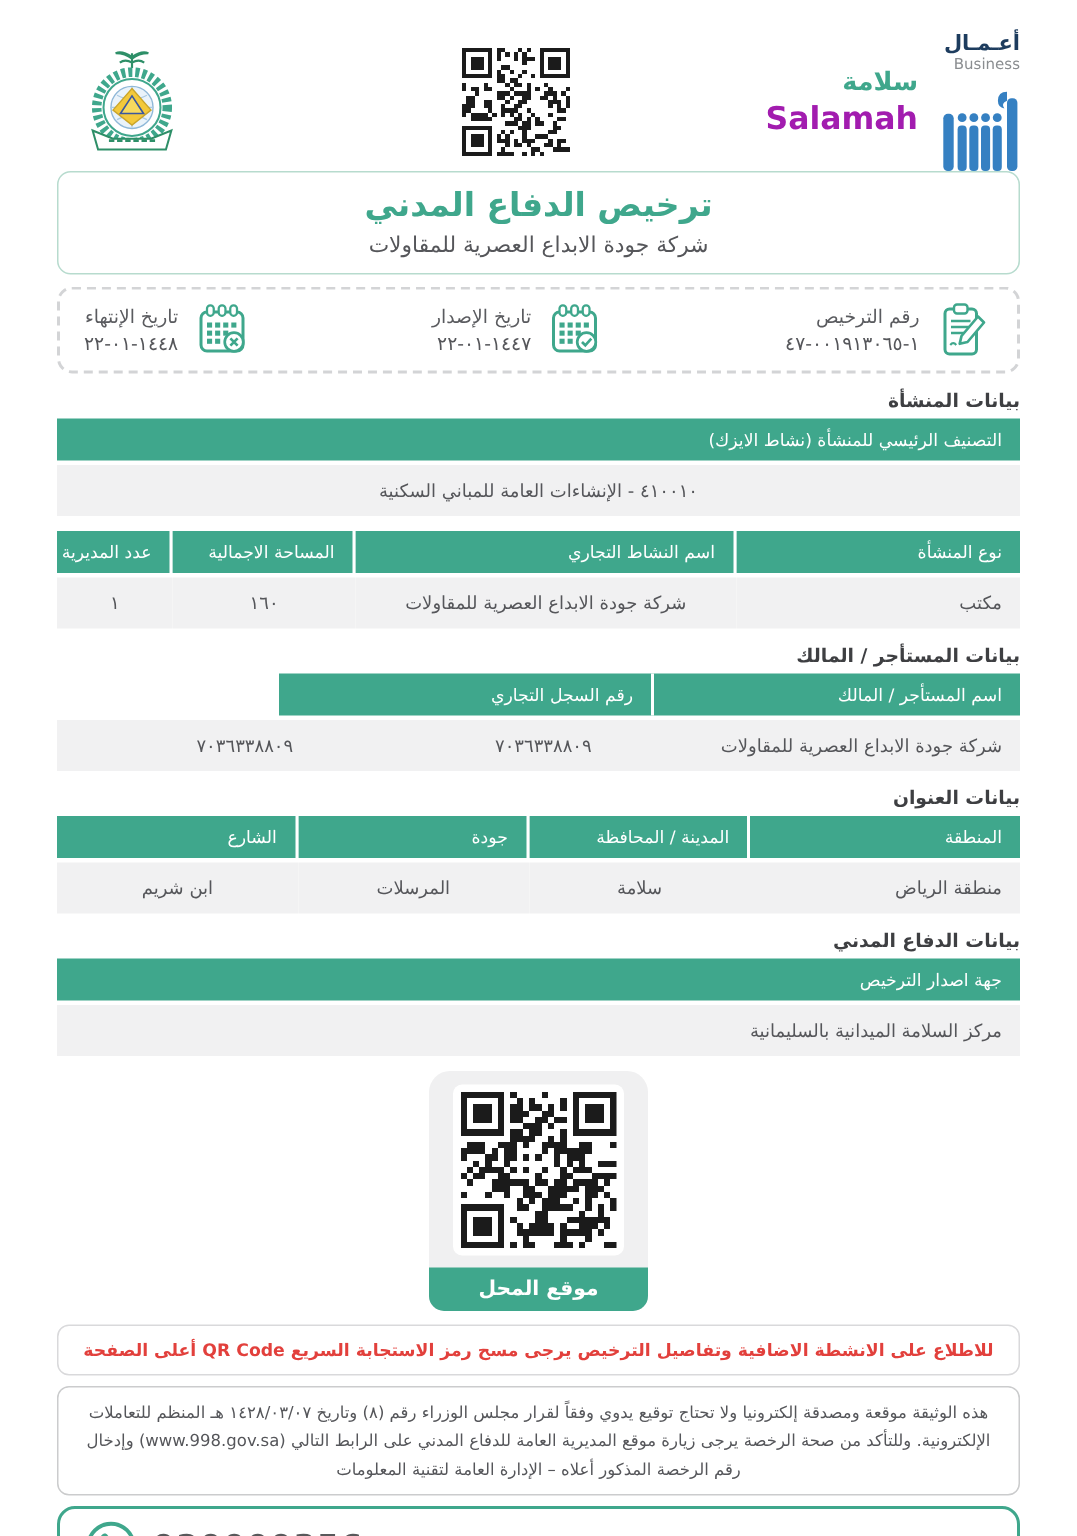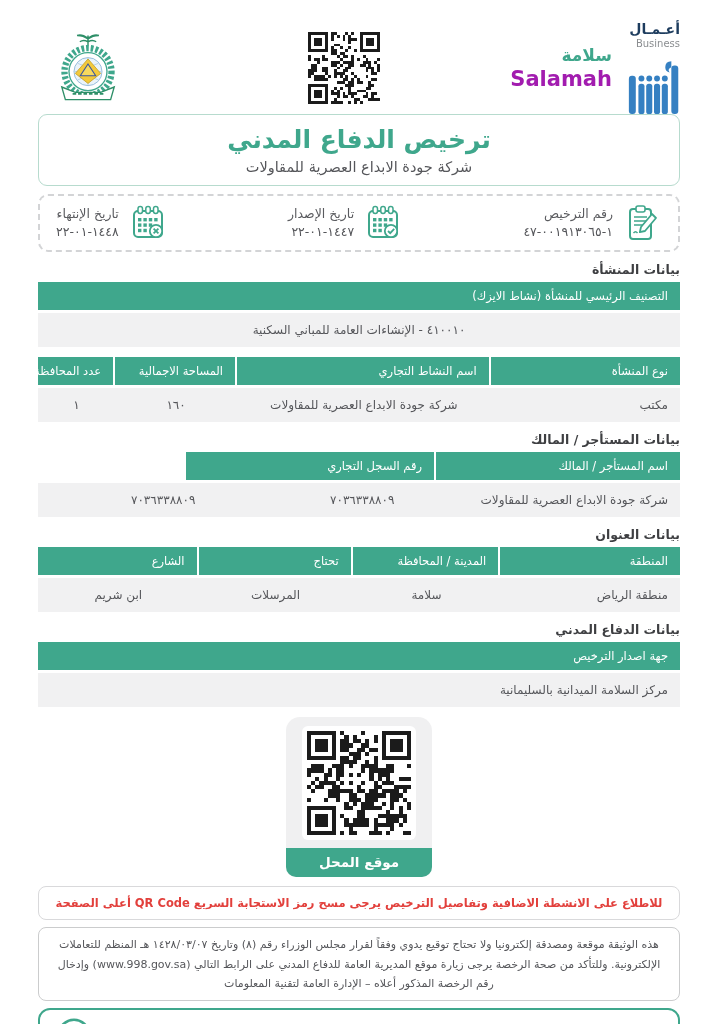--- a/index.html
+++ b/index.html
@@ -14,21 +14,21 @@
   .salamah { text-align:right; }
   .salamah .ar { color:#3fa78c; font-size:17px; font-weight:bold; }
   .salamah .en { color:#a21caf; font-size:21px; font-weight:bold; margin-top:2px; }
   .absher { display:flex; align-items:flex-end; gap:7px;flex-direction:column; }
   .absher-txt { text-align:right; padding-bottom:4px; }
   .absher-txt .ar { color:#1d3c5e; font-size:14px; font-weight:bold; }
   .absher-txt .en { color:#8a8d90; font-size:10px; margin-top:1px; }
 
   
   .title-box { margin-top:8px; border:1.5px solid #b7dbce; border-radius:9px; text-align:center; padding:9px 10px 10px; }
-  .title-box h1 { color:#3fa78c; font-size:25px; font-weight:bold; line-height:1.25; }
+  .title-box h1 { color:#3fa78c; font-size:22px; font-weight:bold; line-height:1.25; }
   .title-box .sub { color:#55565a; font-size:14.5px; margin-top:4px; }
 
   
   .meta-box { margin-top:8px; border:2px dashed #d3d4d6; border-radius:10px; padding:7px 16px; display:flex; direction:rtl; align-items:center; justify-content:space-between; }
   .meta-item { display:flex; direction:rtl; align-items:center; gap:9px; }
   .meta-item svg { width:40px; height:40px; flex:0 0 auto; }
   .meta-txt { text-align:right; }
   .meta-txt .lbl { color:#5a5b5f; font-size:12.5px; }
   .meta-txt .val { color:#55565a; font-size:12.5px; margin-top:3px; }
   .num { direction:ltr; unicode-bidi:isolate; display:inline-block; }
@@ -472,21 +472,21 @@
     <div class="cell w-full">التصنيف الرئيسي للمنشأة (نشاط الايزك)</div>
   </div>
   <div class="trow vals">
     <div class="cell w-full ta-c num">٤١٠٠١٠ - الإنشاءات العامة للمباني السكنية</div>
   </div>
 
   <div class="trow head mt10">
     <div class="cell t1-a">نوع المنشأة</div>
     <div class="cell t1-b">اسم النشاط التجاري</div>
     <div class="cell t1-c">المساحة الاجمالية</div>
-    <div class="cell t1-d">عدد المحافظة</div>
+    <div class="cell t1-d">عدد المديرية</div>
   </div>
   <div class="trow vals">
     <div class="cell t1-a">مكتب</div>
     <div class="cell t1-b ta-c">شركة جودة الابداع العصرية للمقاولات</div>
     <div class="cell t1-c ta-c num">١٦٠</div>
     <div class="cell t1-d ta-c num">١</div>
   </div>
 
   <div class="sec-title">بيانات المستأجر / المالك</div>
   <div class="trow head">
@@ -496,21 +496,21 @@
   <div class="trow vals">
     <div class="cell t2-a">شركة جودة الابداع العصرية للمقاولات</div>
     <div class="cell t2-b ta-c num">٧٠٣٦٣٣٨٨٠٩</div>
     <div class="cell t2-c ta-c num">٧٠٣٦٣٣٨٨٠٩</div>
   </div>
 
   <div class="sec-title">بيانات العنوان</div>
   <div class="trow head">
     <div class="cell t3-a">المنطقة</div>
     <div class="cell t3-b">المدينة / المحافظة</div>
-    <div class="cell t3-c">تحتاج</div>
+    <div class="cell t3-c">جودة</div>
     <div class="cell t3-d">الشارع</div>
   </div>
   <div class="trow vals">
     <div class="cell t3-a">منطقة الرياض</div>
     <div class="cell t3-b ta-c">سلامة</div>
     <div class="cell t3-c ta-c">المرسلات</div>
     <div class="cell t3-d ta-c">ابن شريم</div>
   </div>
 
   <div class="sec-title">بيانات الدفاع المدني</div>

